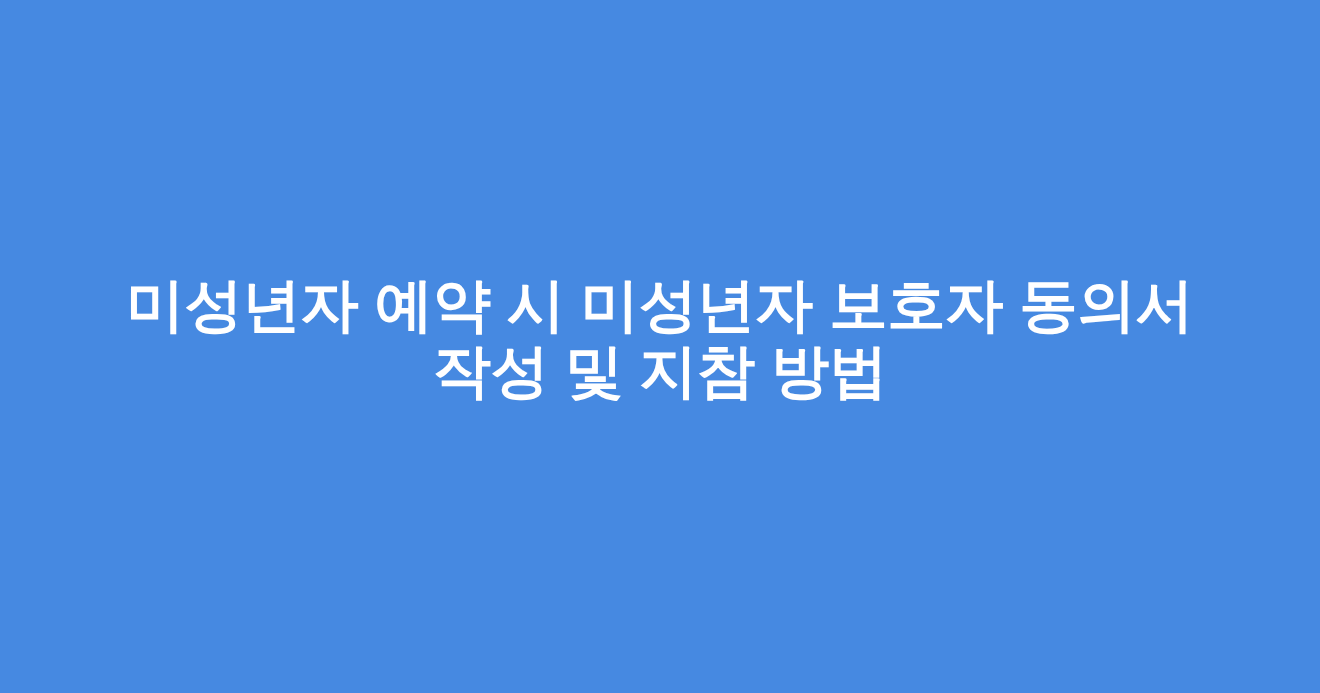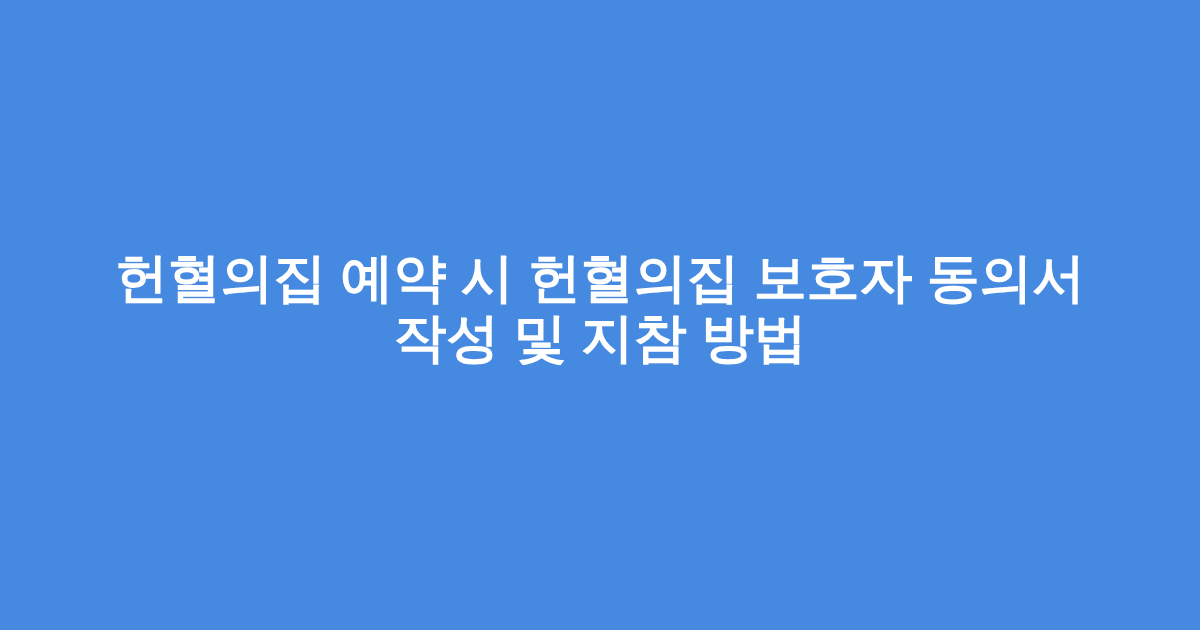--- a/index.html
+++ b/index.html
@@ -52,15 +52,15 @@
     word-break: keep-all;
     white-space: normal;
     text-rendering: optimizeLegibility;
   }
 </style>
 </head>
 <body>
 
 <div class="og-card">
   <div class="og-card__inner">
-    <h1 class="og-card__title">헌혈의집 예약 시 헌혈의집 보호자 동의서 작성 및 지참 방법</h1>
+    <h1 class="og-card__title">미성년자 예약 시 미성년자 보호자 동의서 작성 및 지참 방법</h1>
   </div>
 </div>
 
 </body></html>

